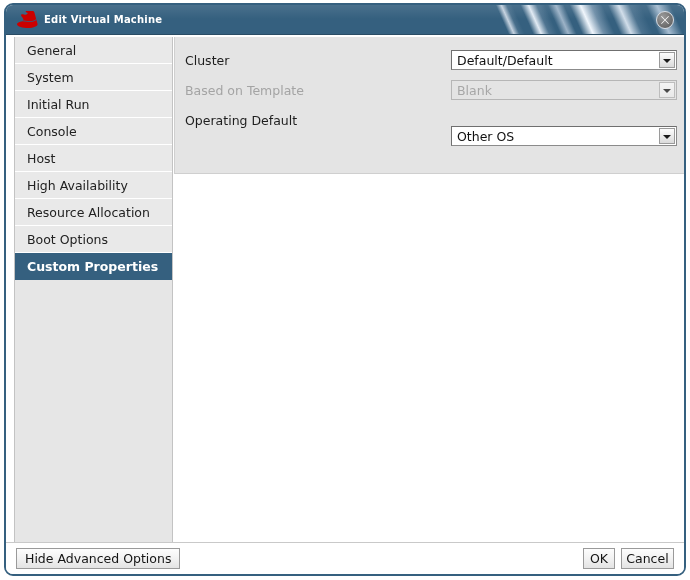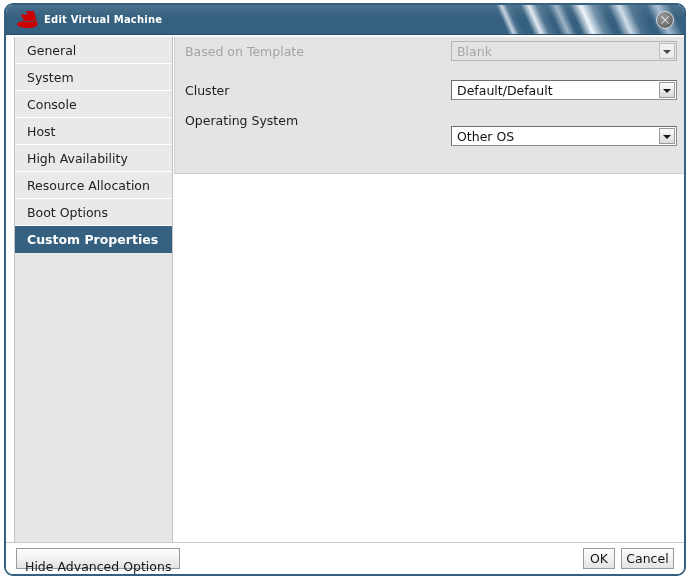--- a/index.html
+++ b/index.html
@@ -270,21 +270,21 @@
     height: 21px;
     box-sizing: border-box;
     background: linear-gradient(180deg, #fdfdfd 0%, #f2f2f2 50%, #e3e3e3 100%);
     border: 1px solid #9a9a9a;
     font-size: 12.5px;
     color: #151515;
     line-height: 19px;
     text-align: center;
     cursor: pointer;
     white-space: nowrap;
-    padding: 8px 8px;
+    padding: 0 8px;
   }
   .btn-hide { left: 10px; }
   .btn-ok   { right: 69px; width: 32px; padding: 0; }
   .btn-cancel { right: 10px; width: 53px; padding: 0; }
 </style>
 </head>
 <body>
 
 <div class="window">
 
@@ -306,50 +306,51 @@
         <path d="M4.6 4.1 L8 7.5 L11.4 4.1 L11.9 4.6 L8.5 8 L11.9 11.4 L11.4 11.9 L8 8.5 L4.6 11.9 L4.1 11.4 L7.5 8 L4.1 4.6 Z" fill="#ffffff"></path>
       </svg>
     </div>
   </div>
 
   <div class="body-area">
 
     <div class="sidebar">
       <div class="side-item">General</div>
       <div class="side-item">System</div>
+      <div class="side-item">Initial Run</div>
       <div class="side-item">Console</div>
       <div class="side-item">Host</div>
       <div class="side-item">High Availability</div>
       <div class="side-item">Resource Allocation</div>
       <div class="side-item">Boot Options</div>
       <div class="side-item selected">Custom Properties</div>
     </div>
 
     <div class="main">
 
       <div class="form-panel">
 
+        <div class="form-row" style="margin-top:9px;">
+          <div class="form-label">Cluster</div>
+          <div class="combo" style="left:276px; top:4px; width:226px;">
+            <div class="ctext">Default/Default</div>
+            <div class="arrow-btn"></div>
+          </div>
+        </div>
+
         <div class="form-row">
           <div class="form-label disabled">Based on Template</div>
           <div class="combo disabled" style="left:276px; top:4px; width:226px;">
             <div class="ctext">Blank</div>
             <div class="arrow-btn"></div>
           </div>
         </div>
 
-        <div class="form-row" style="margin-top:9px;">
-          <div class="form-label">Cluster</div>
-          <div class="combo" style="left:276px; top:4px; width:226px;">
-            <div class="ctext">Default/Default</div>
-            <div class="arrow-btn"></div>
-          </div>
-        </div>
-
         <div class="form-row">
-          <div class="form-label">Operating System</div>
+          <div class="form-label">Operating Default</div>
           <div class="combo" style="left:276px; top:20px; width:226px;padding-left:16px;">
             <div class="ctext">Other OS</div>
             <div class="arrow-btn"></div>
           </div>
         </div>
 
 
       </div>
 
 

